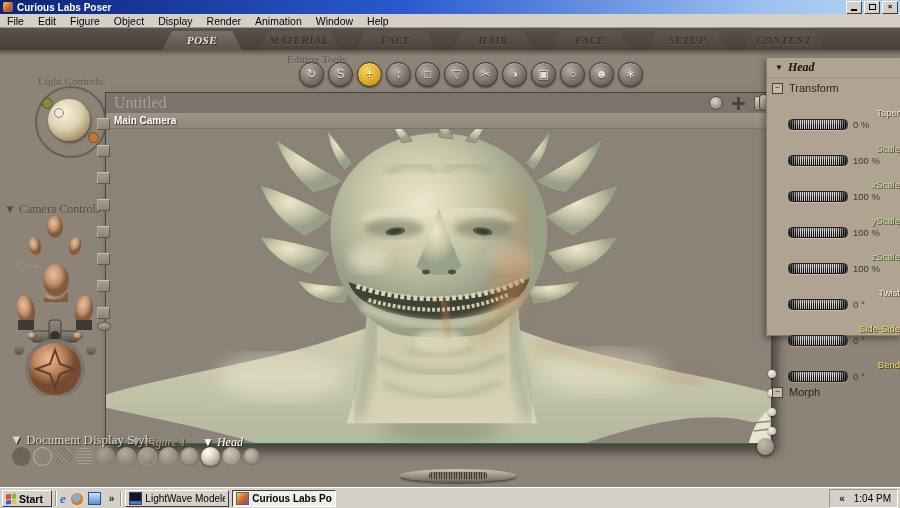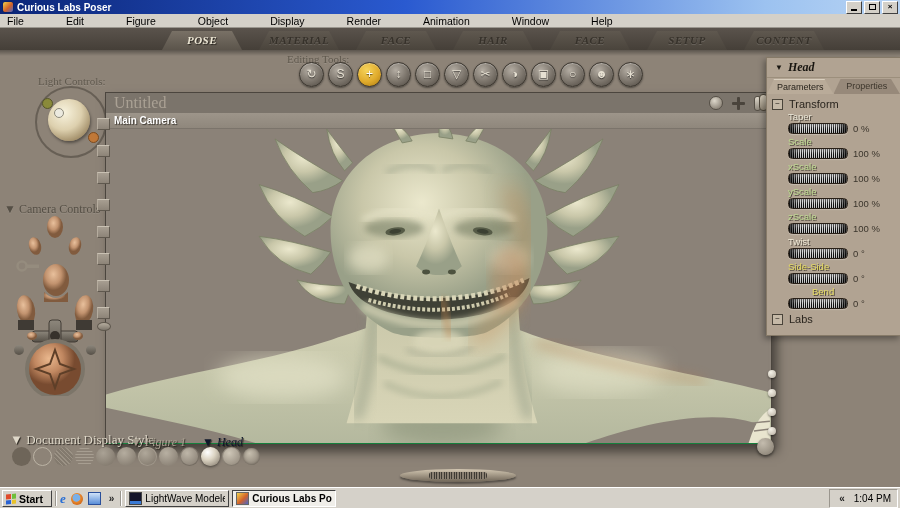--- a/index.html
+++ b/index.html
@@ -15,21 +15,21 @@
     background:linear-gradient(135deg,#f2d24a,#d2622a 55%,#4a66c8);box-shadow:0 0 1px #000;}
   .winbtns{position:absolute;right:2px;top:1px;display:flex;gap:2px;}
   .wbtn{width:14px;height:11px;background:#d4d0c8;border:1px solid;
     border-color:#fff #404040 #404040 #fff;font-size:8px;line-height:9px;text-align:center;
     color:#000;font-weight:bold;}
   .wbtn .sq{display:block;width:5px;height:4px;border:1px solid #000;margin:2px auto 0;}
   .wbtn .mn{display:block;width:6px;height:2px;background:#000;margin:7px auto 0;}
 
   
   .menubar{left:0;top:14px;width:900px;height:13px;background:#d4d0c8;
-    border-bottom:1px solid #9a968e;display:flex;align-items:center;font-size:10.5px;color:#000;gap:28px;}
+    border-bottom:1px solid #9a968e;display:flex;align-items:center;font-size:10.5px;color:#000;}
   .menu-item{padding:0 7px;cursor:default;}
 
   
   .tabstrip{left:0;top:28px;width:900px;height:22px;
     background:linear-gradient(#5a534c,#453f38);}
   .tabstrip-shadow{left:0;top:50px;width:900px;height:6px;
     background:linear-gradient(rgba(0,0,0,.35),rgba(0,0,0,0));}
   .modetabs{position:absolute;left:162px;top:3px;display:flex;gap:17px;}
   .mtab{width:80px;height:19px;line-height:19px;text-align:center;
     font-family:"Liberation Serif",serif;font-style:italic;font-weight:bold;
@@ -119,36 +119,36 @@
   .tri{font-size:8px;color:#181510;}
   .ptabs{display:flex;height:15px;margin-top:1px;}
   .ptab{flex:1;text-align:center;line-height:15px;font-size:9px;
     clip-path:polygon(7px 0,calc(100% - 9px) 0,100% 100%,0 100%);}
   .ptab.active{background:#b9ab99;color:#241f18;border-top:1px solid #d9cfbe;}
   .ptab.inactive{background:#97897a;color:#3d362c;}
   .sect{display:flex;align-items:center;gap:6px;margin:4px 0 1px 5px;}
   .collapse-box{width:9px;height:9px;background:#c5b9a7;border:1px solid #4a443a;
     font-size:8px;line-height:7px;text-align:center;color:#221e18;}
   .sect-title{font-size:11px;color:#2a251e;}
-  .param{margin:1px 0 2px 21px;}
+  .param{margin:13px 0 2px 21px;text-align:right;}
   .param .lbl{font-size:9.5px;text-shadow:1px 1px 0 rgba(40,35,28,.75);}
   .dialrow{display:flex;align-items:center;gap:5px;margin-top:1px;}
   .dial{width:58px;height:9px;border-radius:4.5px;border:1px solid #2a2118;
     background:repeating-linear-gradient(90deg,#111 0 1px,#d8d8d8 1px 2px);
     box-shadow:inset 8px 0 6px -4px rgba(0,0,0,.8),inset -8px 0 6px -4px rgba(0,0,0,.8),
       inset 0 3px 3px rgba(255,255,255,.35),0 1px 1px rgba(255,255,255,.25);}
   .pval{color:#3b352c;font-size:9.5px;}
 
   
   .dds-label{left:10px;top:432px;font-family:"Liberation Serif",serif;font-size:13px;
     color:#ded7c8;text-shadow:1px 1px 1px rgba(25,21,16,.85);z-index:6;}
   .fig-label{left:130px;top:435px;font-family:"Liberation Serif",serif;font-style:italic;
     font-size:12px;color:#a89f90;text-shadow:1px 1px 1px rgba(25,21,16,.7);z-index:6;}
   .head-label{left:202px;top:435px;font-family:"Liberation Serif",serif;font-style:italic;
-    font-size:12px;color:#0f172a;text-shadow:1px 1px 1px rgba(25,21,16,.7);z-index:6;}
+    font-size:12px;color:#ffffff;text-shadow:1px 1px 1px rgba(25,21,16,.7);z-index:6;}
   .stylerow{left:12px;top:447px;display:flex;gap:2px;align-items:center;z-index:6;}
   .sc{width:19px;height:19px;border-radius:50%;}
   .s0{background:#6e6559;}
   .s1{background:#8d8377;border:1px solid #bcb4a5;width:17px;height:17px;}
   .s2{background:repeating-linear-gradient(45deg,#9b9285 0 1px,#837a6e 1px 3px);}
   .s3{background:repeating-linear-gradient(0deg,#8d8377 0 2px,#a79e91 2px 3px),
       repeating-linear-gradient(90deg,rgba(141,131,119,.6) 0 2px,rgba(167,158,145,.6) 2px 3px);}
   .s4{background:radial-gradient(circle at 38% 32%,#aaa295,#867d71 75%);}
   .s5{background:radial-gradient(circle at 38% 32%,#b5ad9f,#8a8175 75%);}
   .s6{background:radial-gradient(circle at 38% 32%,#b0a89a,#867d71 75%);
@@ -466,24 +466,20 @@
   <div class="abs vdot" style="left:768px;top:408px;"></div>
   <div class="abs vdot" style="left:768px;top:427px;"></div>
   <div class="abs vdot-big"></div>
   <div class="abs divider-knob"></div>
 
   <div class="abs panel">
     <div class="panel-header">
       <span class="tri">▼</span>
       <span class="hd">Head</span>
     </div>
-    <div class="ptabs">
-      <div class="ptab active">Parameters</div>
-      <div class="ptab inactive">Properties</div>
-    </div>
 
     <div class="sect">
       <span class="collapse-box">−</span>
       <span class="sect-title">Transform</span>
     </div>
 
     <div class="param">
       <div class="lbl" style="color: rgb(234, 230, 215);">Taper</div>
       <div class="dialrow">
           <span class="dial"></span>
@@ -535,21 +531,21 @@
     <div class="param">
       <div class="lbl" style="color: rgb(227, 217, 95); padding-left: 24px;">Bend</div>
       <div class="dialrow">
           <span class="dial"></span>
           <span class="pval">0 °</span>
         </div>
     </div>
 
     <div class="sect">
       <span class="collapse-box">−</span>
-      <span class="sect-title">Labs</span>
+      <span class="sect-title">Morph</span>
     </div>
   </div>
 
   <div class="abs dds-label">▼ <span>Document Display Style</span></div>
   <div class="abs fig-label">▼ <span>Figure 1</span></div>
   <div class="abs head-label">▼ <span>Head</span></div>
 
   <div class="abs stylerow">
     <div class="sc s0"></div>
     <div class="sc s1"></div>

